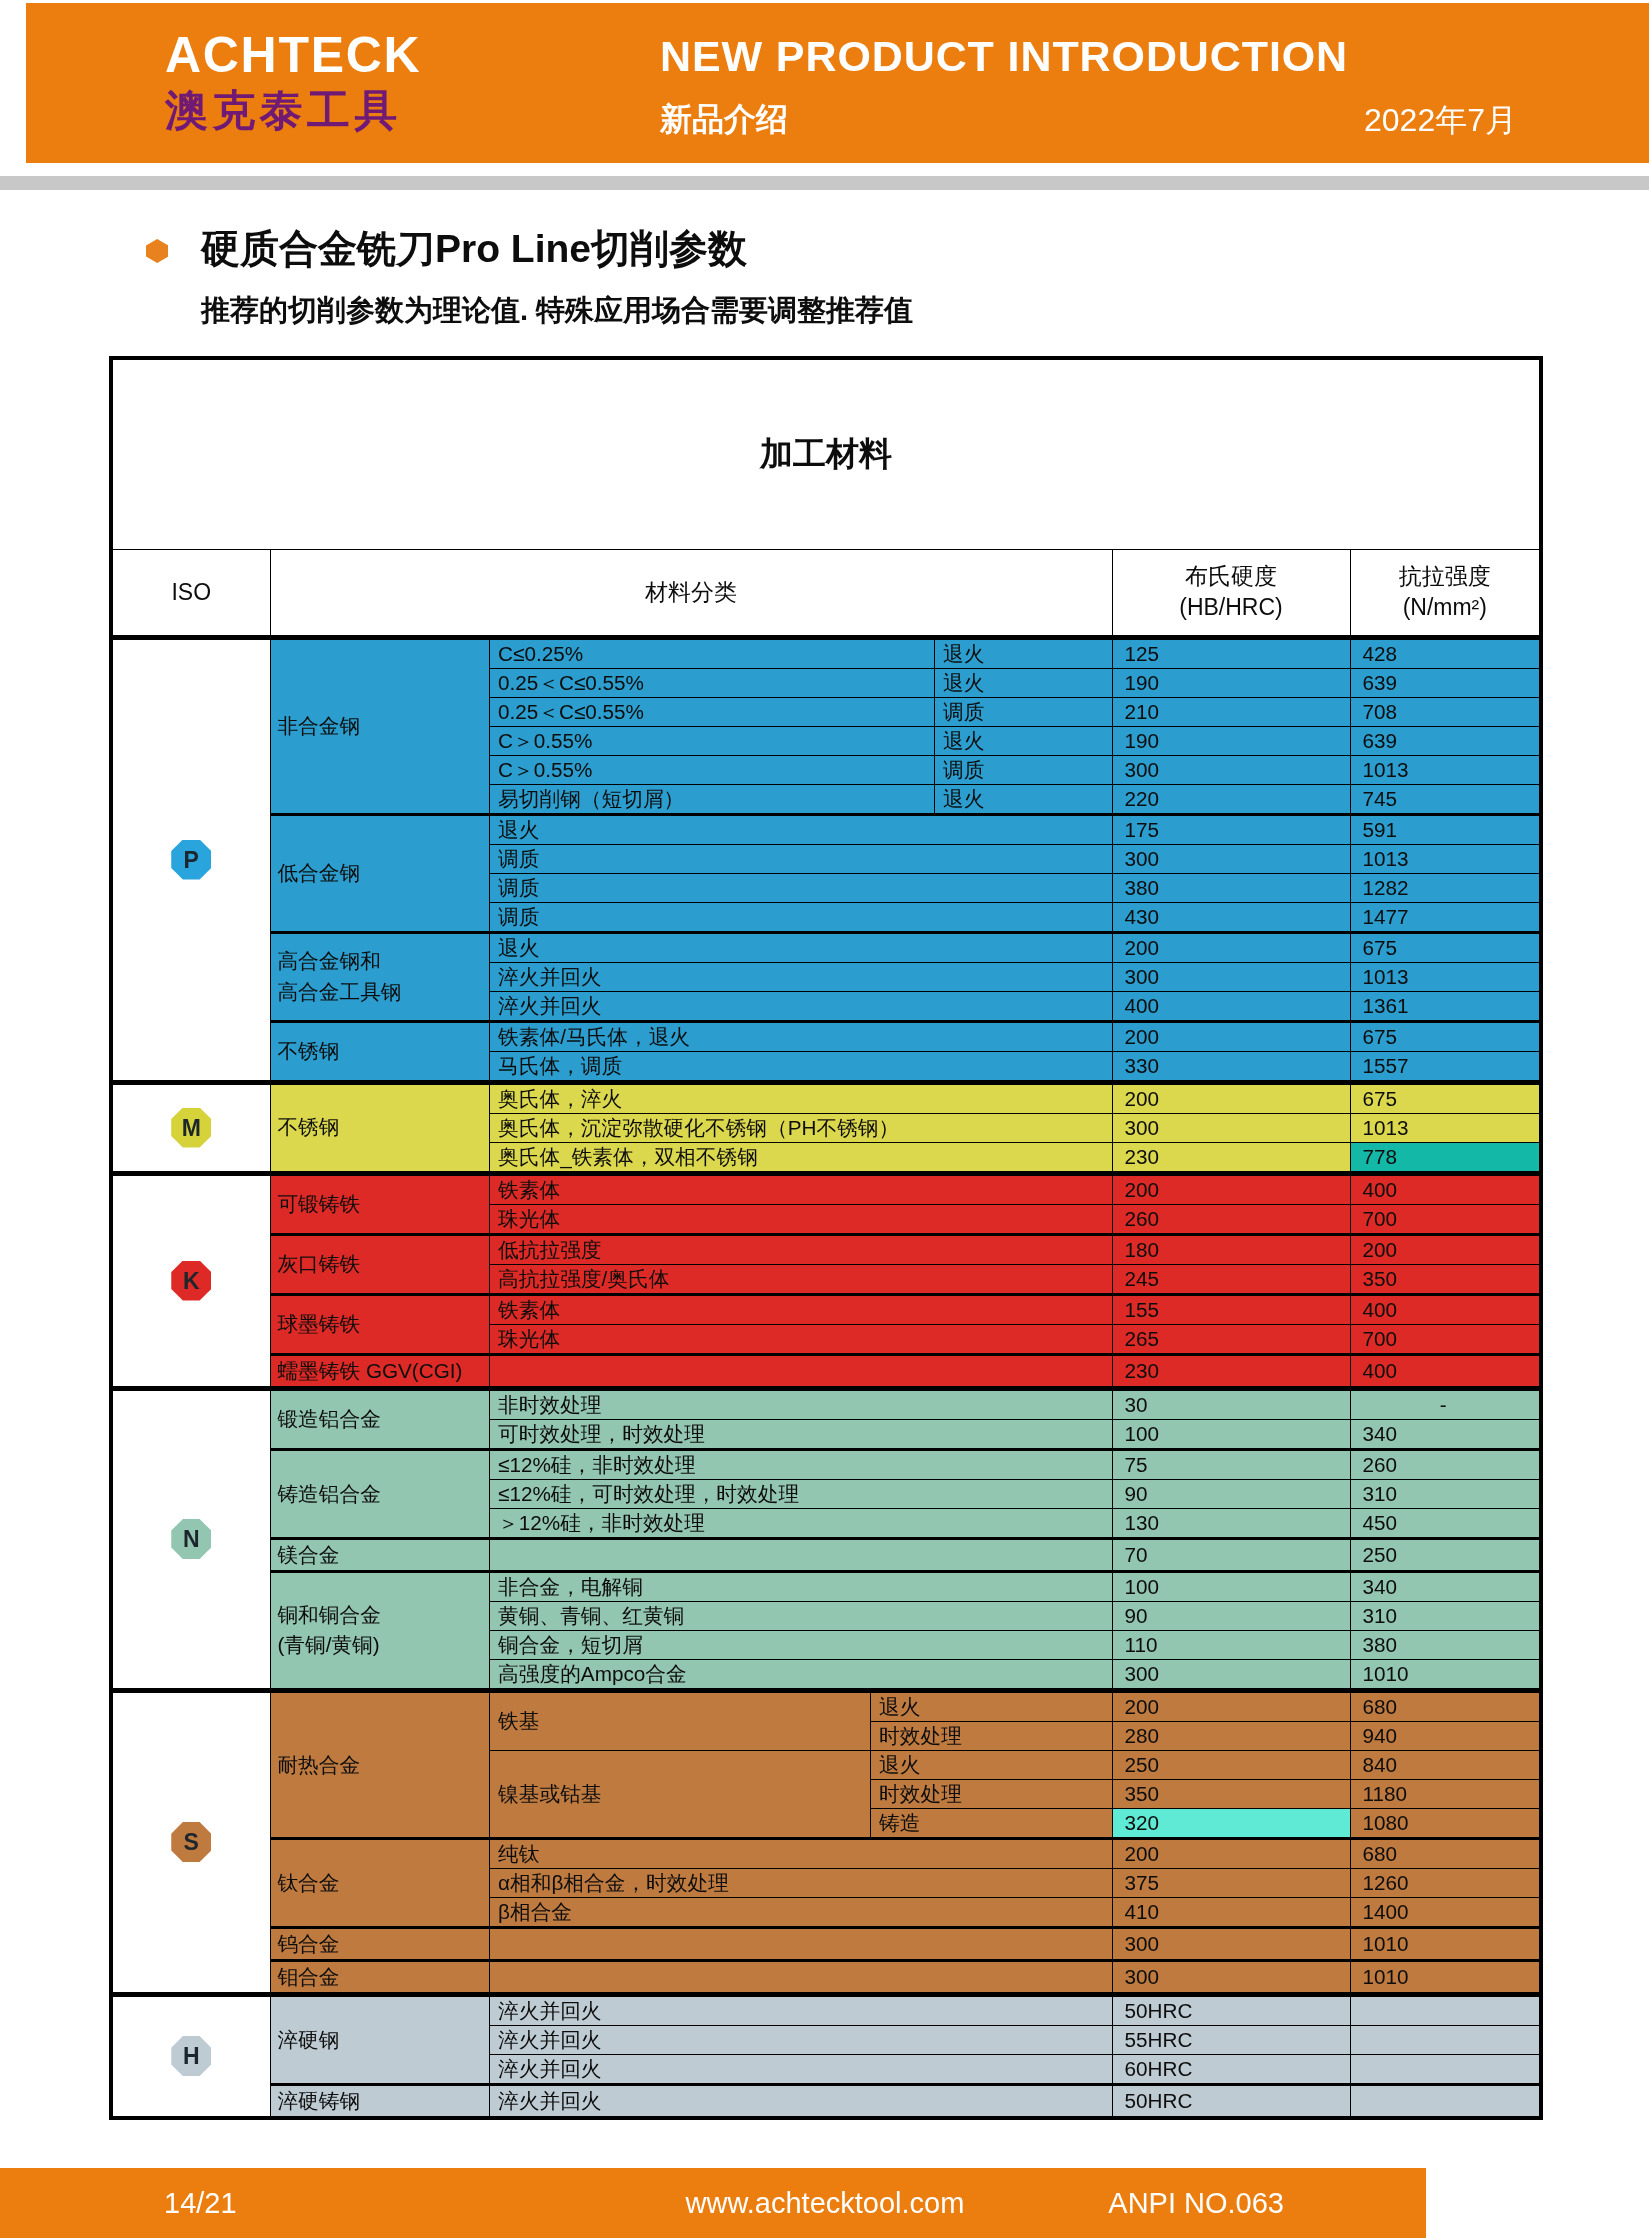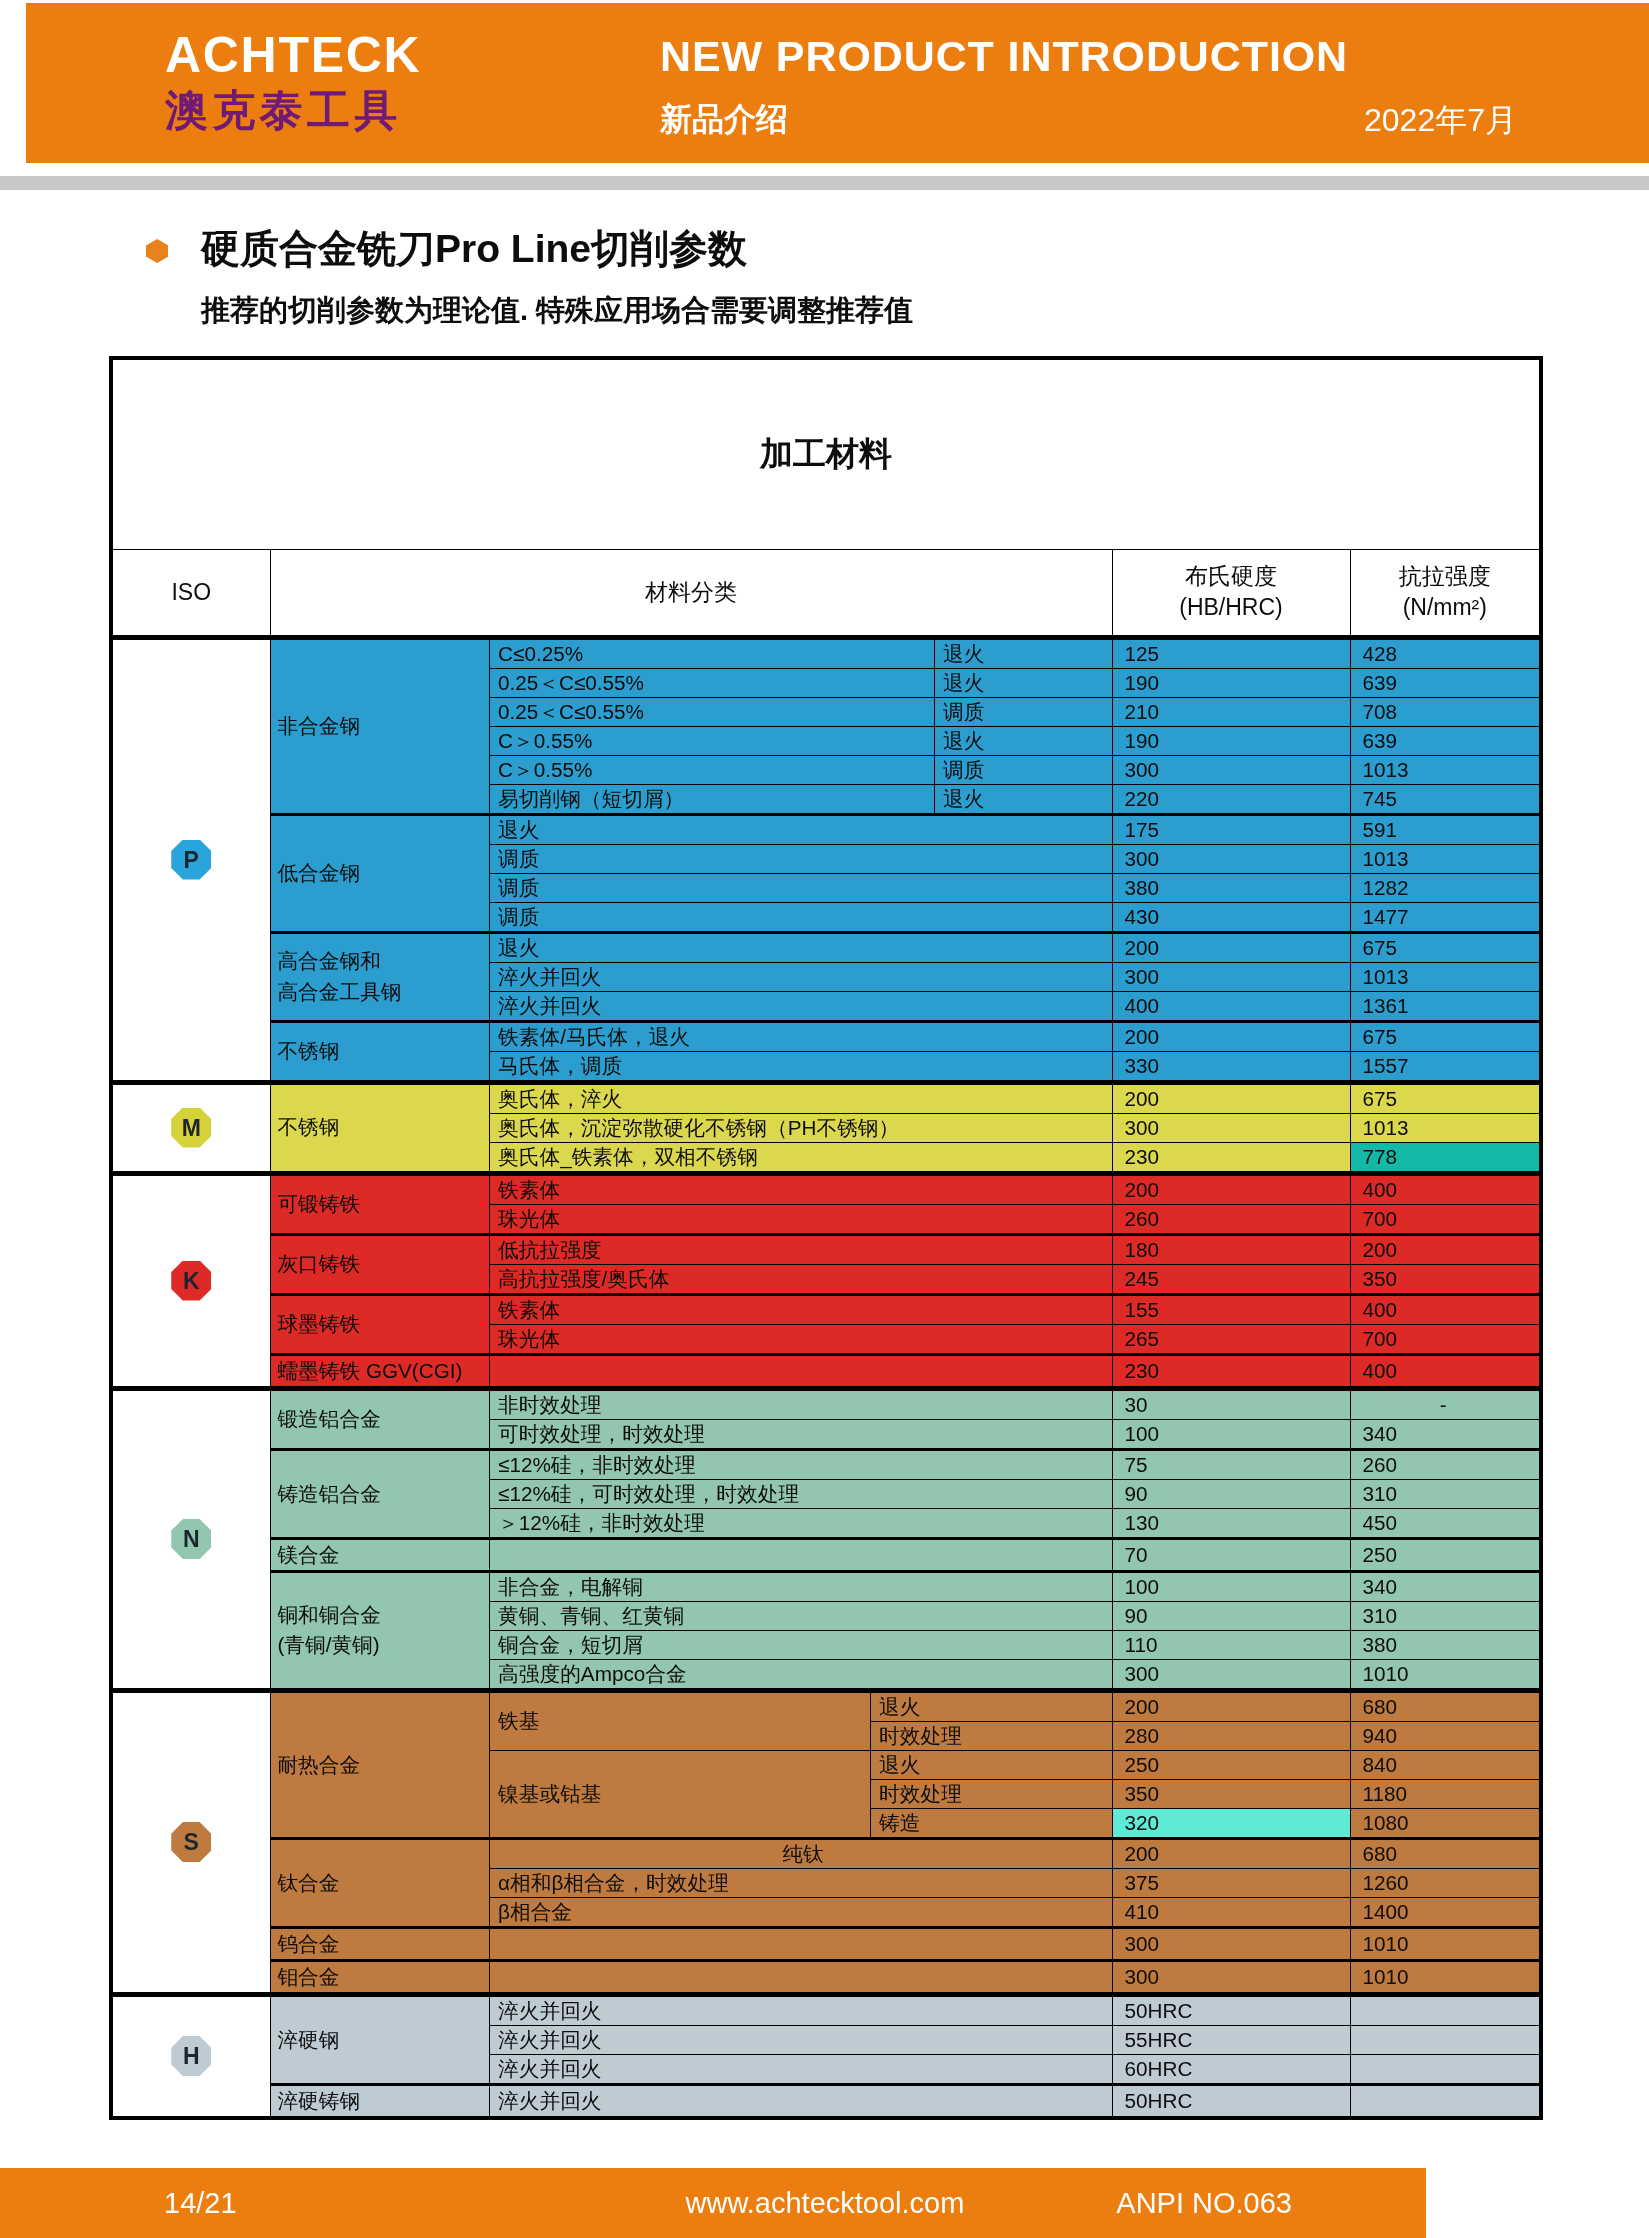--- a/index.html
+++ b/index.html
@@ -45,21 +45,21 @@
   .sec-top{border-top-width:5.2px !important;}
   .grp-top{border-top-width:3.4px !important;}
   .badge{width:40px;height:40px;line-height:40px;margin:0 auto;text-align:center;
          font-size:23px;font-weight:600;color:#1d262c;
          clip-path:polygon(29% 0,71% 0,100% 29%,100% 71%,71% 100%,29% 100%,0 71%,0 29%);}
 
   
   .footer{position:absolute;left:0;top:2168px;width:1426px;height:71px;color:#fff;}
   .foot-page{position:absolute;left:164px;top:19px;font-size:29px;}
   .foot-url{position:absolute;left:0;width:1650px;text-align:center;top:19px;font-size:29px;}
-  .foot-doc{position:absolute;right:134px;top:19px;font-size:29px;}
+  .foot-doc{position:absolute;right:142px;top:19px;font-size:29px;}
 </style>
 </head>
 <body>
 
 <div class="page">
 
   <header class="topbar" style="background: rgb(236, 126, 16);">
     <div class="logo-en">ACHTECK</div>
     <div class="logo-cn">澳克泰工具</div>
     <div class="npi-title">NEW PRODUCT INTRODUCTION</div>
@@ -335,21 +335,21 @@
           <td class="num-cell" style="background: rgb(191, 122, 64);">350</td>
           <td class="num-cell" style="background: rgb(191, 122, 64);">1180</td>
         </tr>
         <tr>
           <td class="treat-cell" colspan="2" style="background: rgb(191, 122, 64);">铸造</td>
           <td class="num-cell" style="background: #5eead4;">320</td>
           <td class="num-cell" style="background: rgb(191, 122, 64);">1080</td>
         </tr>
         <tr>
           <td class="group-cell grp-top" rowspan="3" style="background: rgb(191, 122, 64);">钛合金</td>
-          <td class="sub-cell grp-top" colspan="3" style="background: rgb(191, 122, 64); text-align: center;">纯钛</td>
+          <td class="sub-cell grp-top" colspan="3" style="background: rgb(191, 122, 64);">纯钛</td>
           <td class="num-cell grp-top" style="background: rgb(191, 122, 64);">200</td>
           <td class="num-cell grp-top" style="background: rgb(191, 122, 64);">680</td>
         </tr>
         <tr>
           <td class="sub-cell" colspan="3" style="background: rgb(191, 122, 64);">α相和β相合金，时效处理</td>
           <td class="num-cell" style="background: rgb(191, 122, 64);">375</td>
           <td class="num-cell" style="background: rgb(191, 122, 64);">1260</td>
         </tr>
         <tr>
           <td class="sub-cell" colspan="3" style="background: rgb(191, 122, 64);">β相合金</td>

